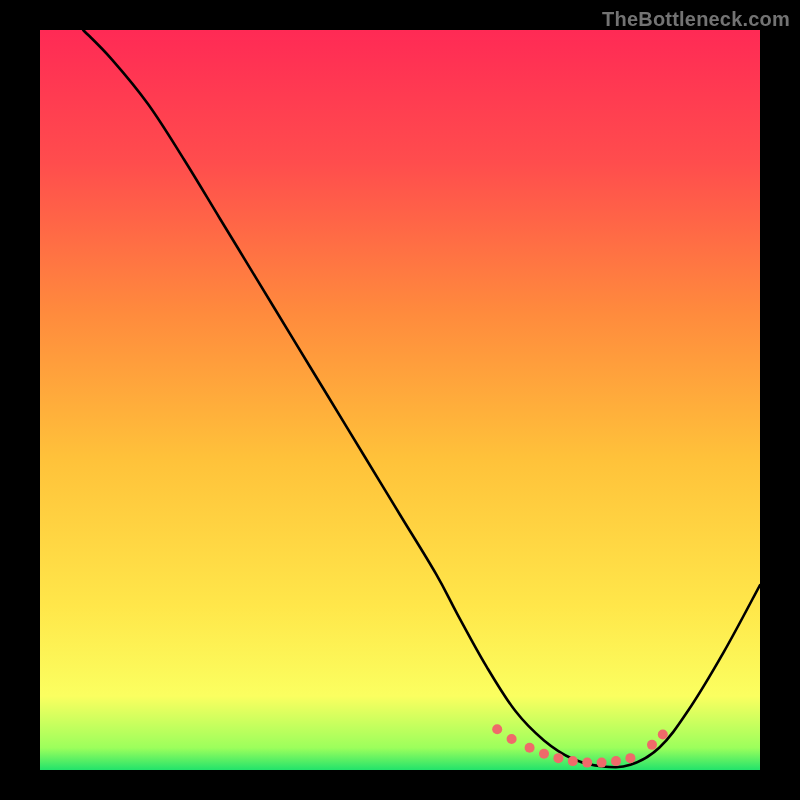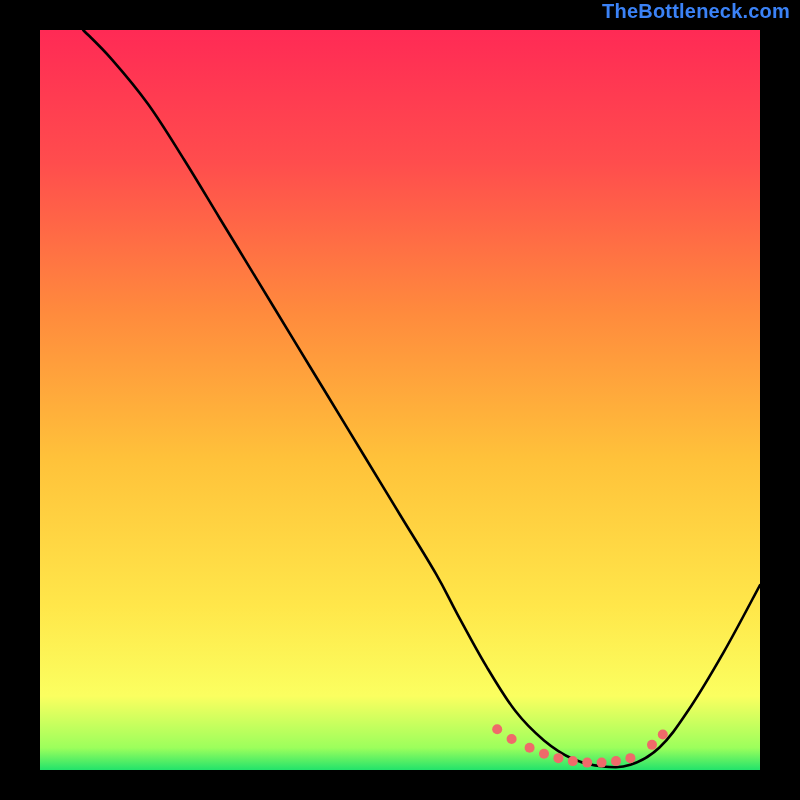--- a/index.html
+++ b/index.html
@@ -11,26 +11,26 @@
     overflow: hidden;
   }
   .container {
     position: relative;
     width: 800px;
     height: 800px;
     background: #000;
   }
   .watermark {
     position: absolute;
-    top: 0;
+    top: 8px;
     right: 10px;
     font-family: Arial, Helvetica, sans-serif;
     font-size: 20px;
     font-weight: bold;
-    color: #3b82f6;
+    color: #737373;
     letter-spacing: 0.2px;
     z-index: 5;
   }
   .plot {
     position: absolute;
     left: 40px;
     top: 30px;
     width: 720px;
     height: 740px;
   }

